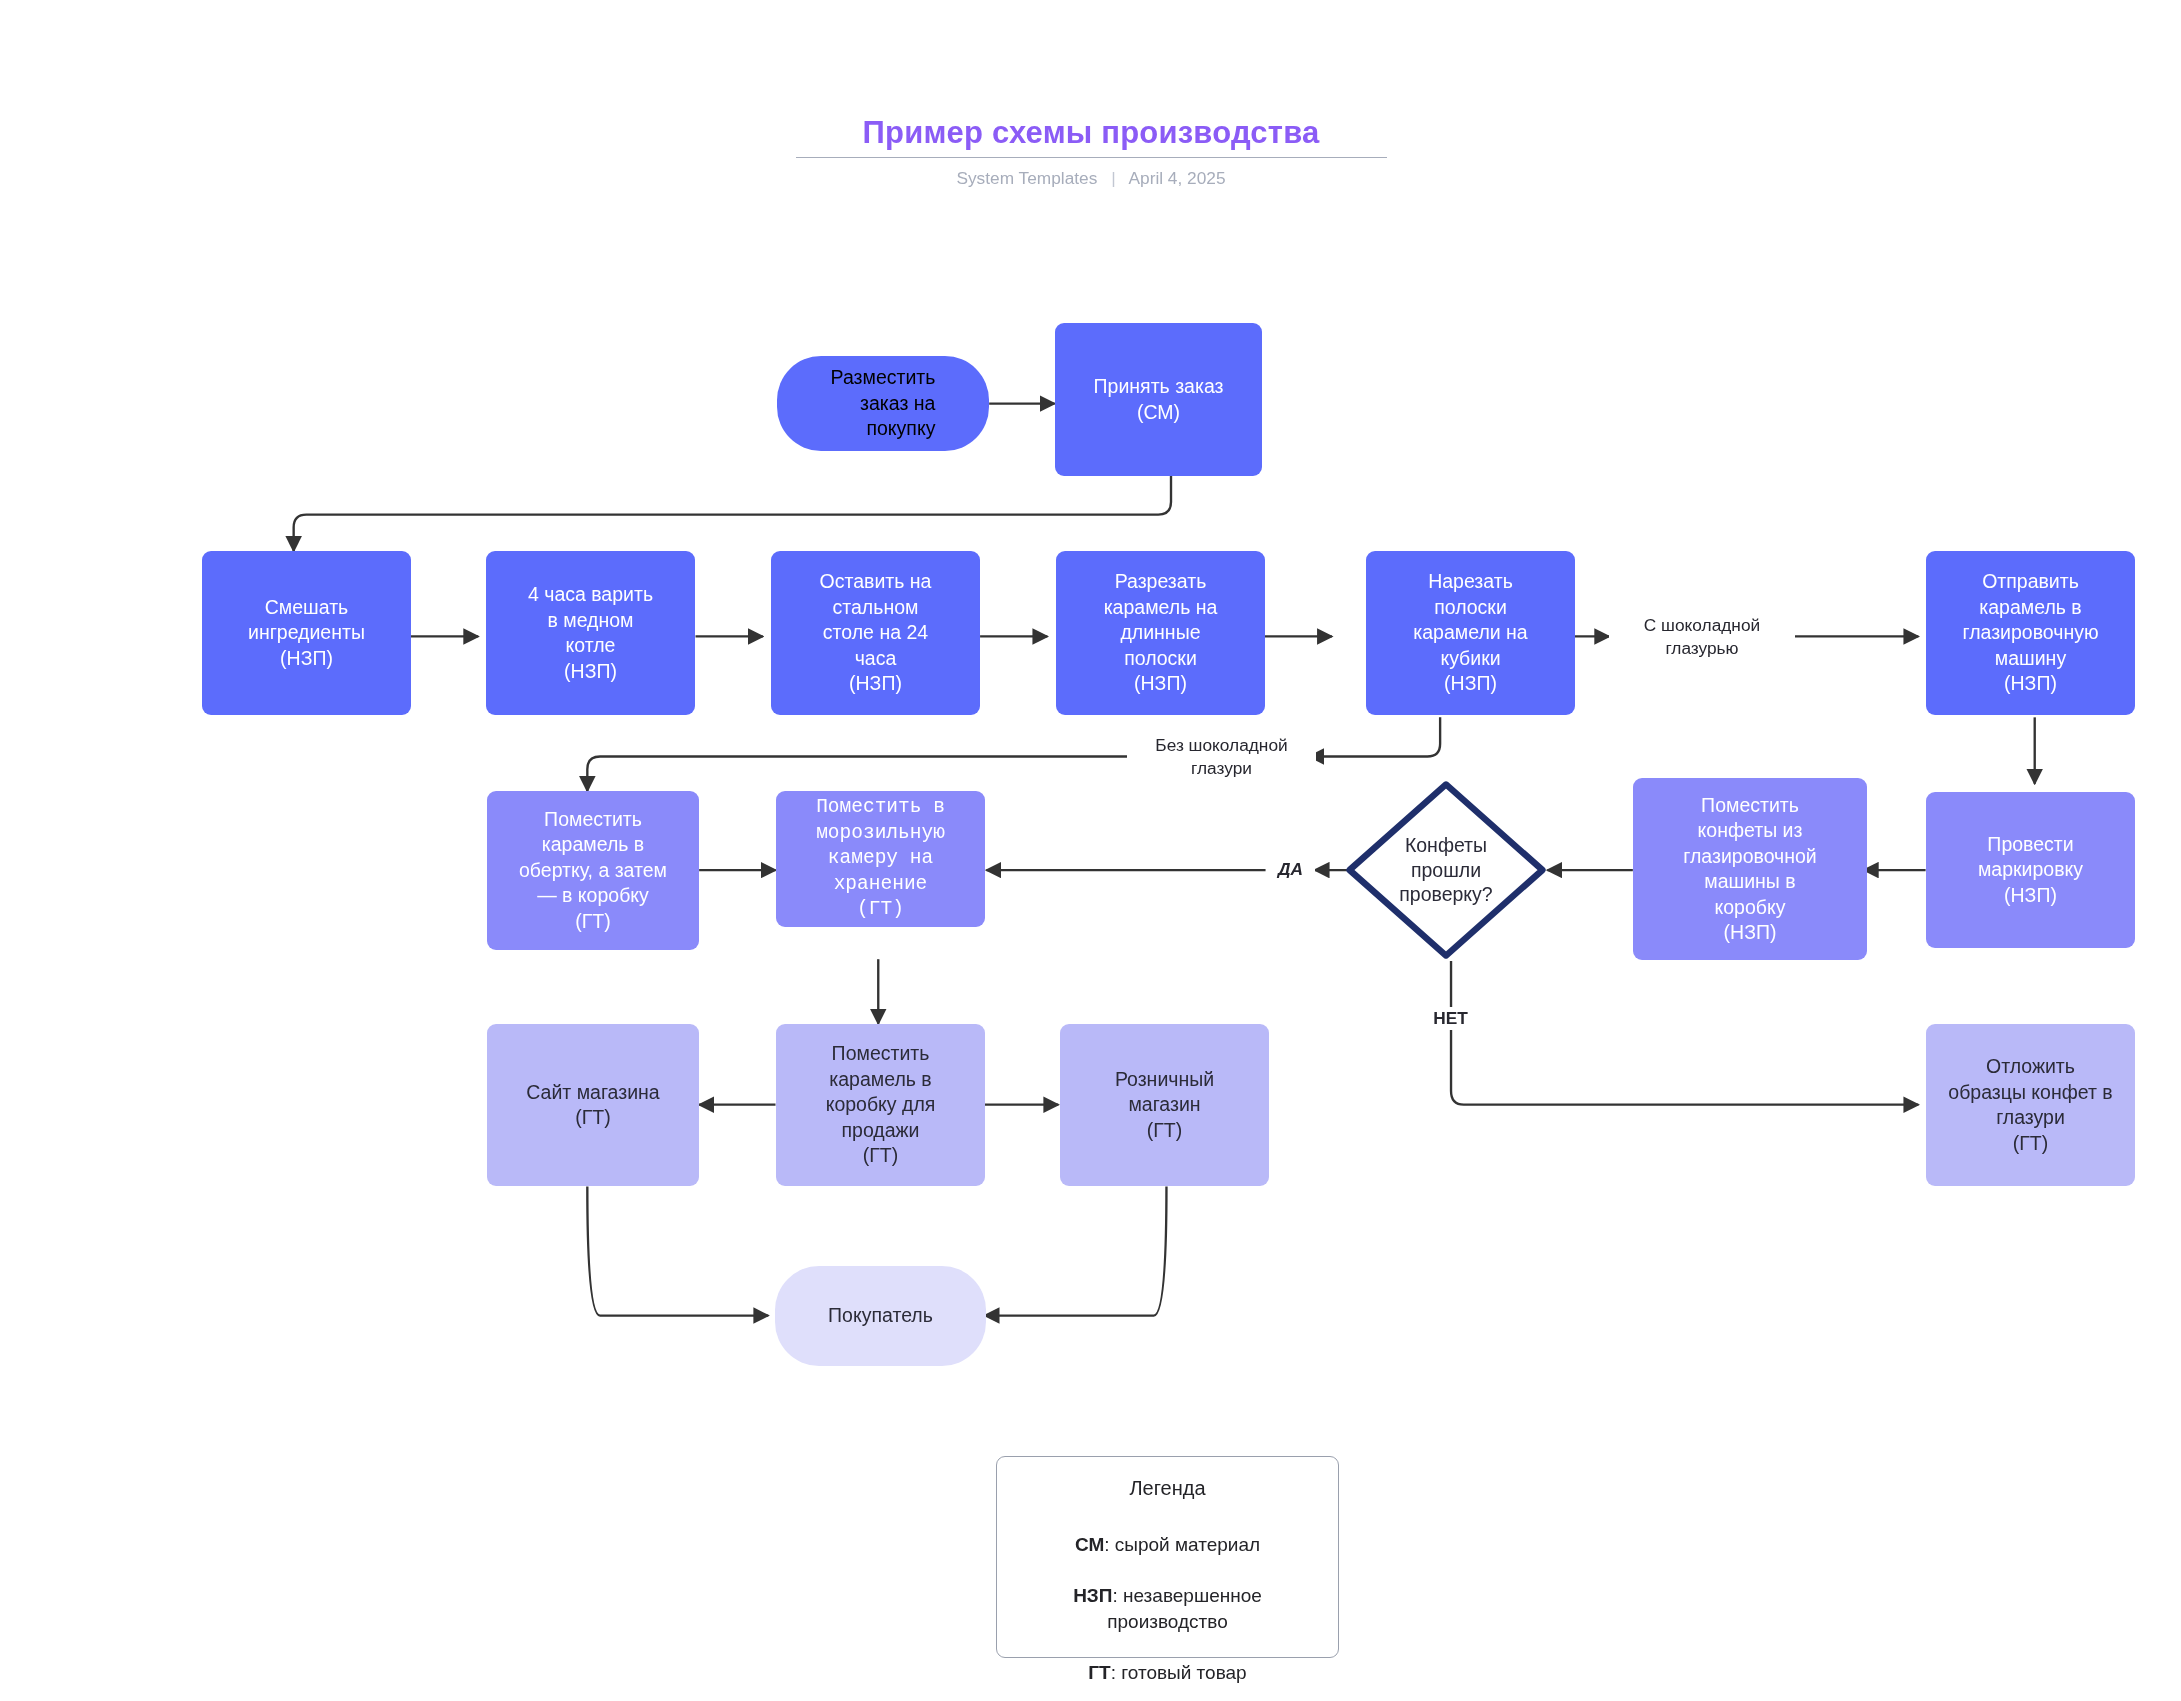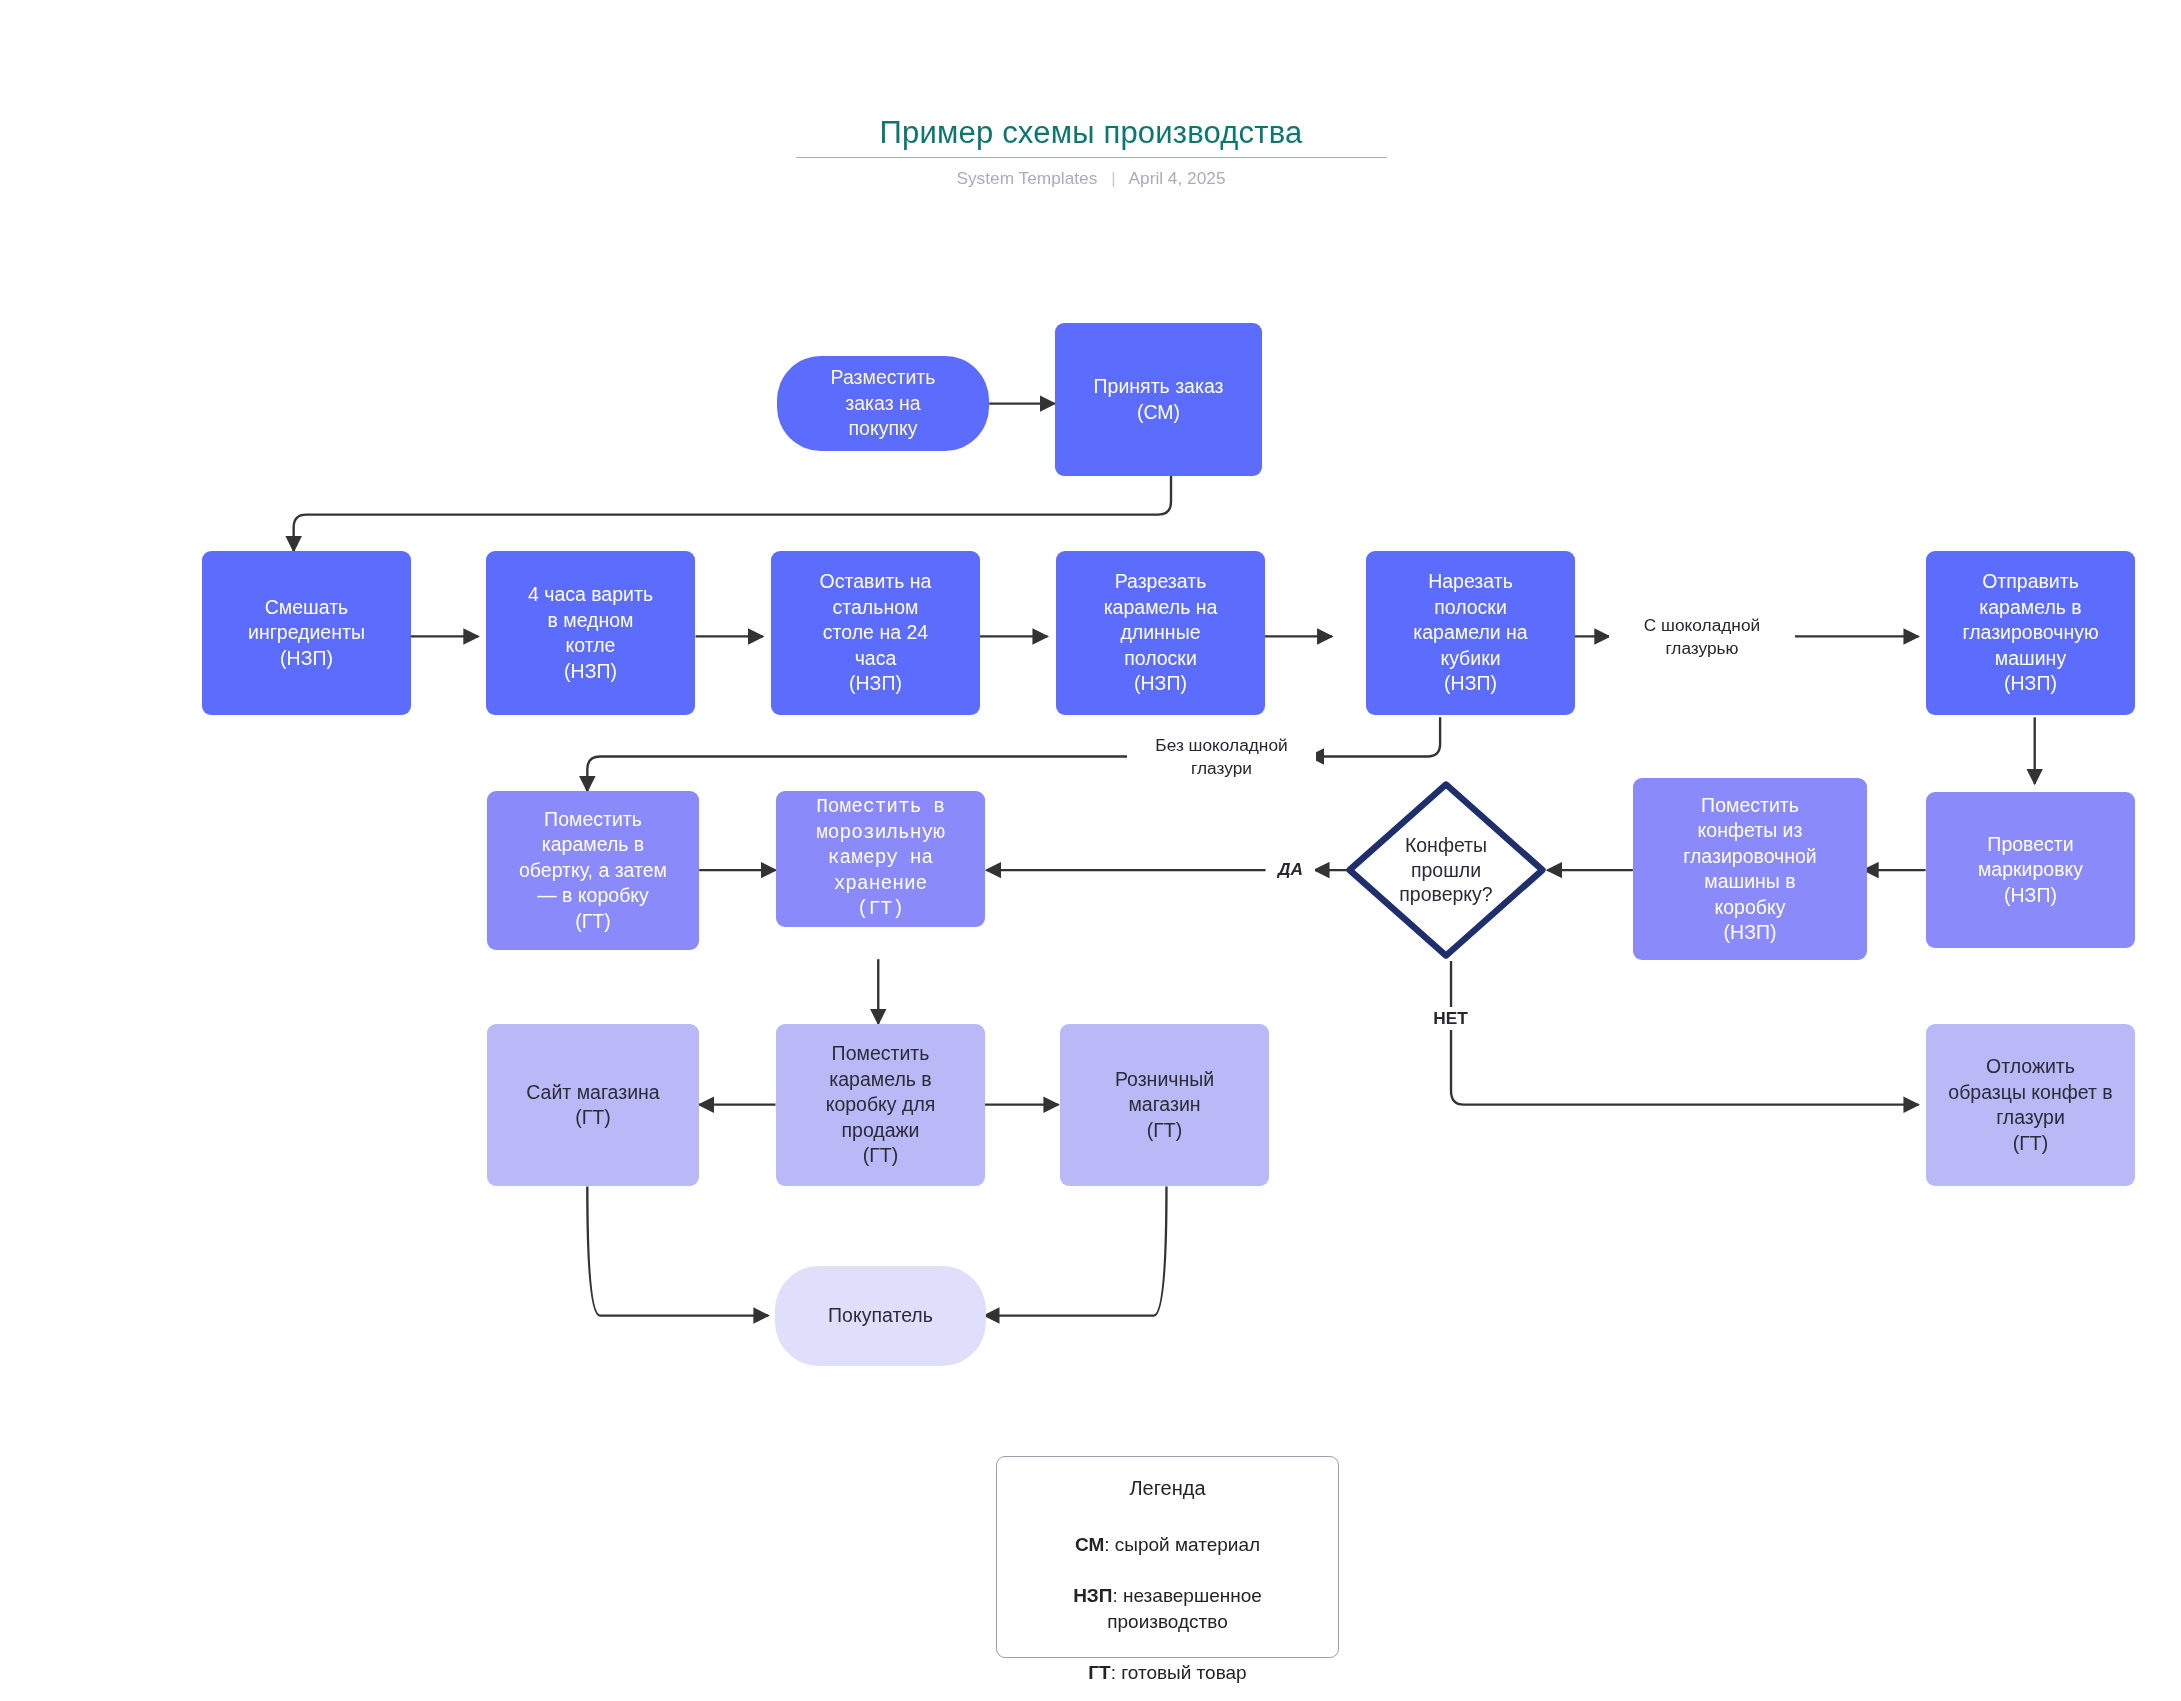--- a/index.html
+++ b/index.html
@@ -21,22 +21,22 @@
   
   #header {
     position: absolute;
     left: 0;
     top: 115px;
     width: 2182px;
     text-align: center;
   }
   #doc-title {
     font-size: 31px;
-    font-weight: normal;
-    color: #0f766e;
+    font-weight: bold;
+    color: #8b5cf6;
     letter-spacing: 0.2px;
     line-height: 36px;
   }
   #title-rule {
     width: 591px;
     height: 1.8px;
     background: #a7adbb;
     margin: 5.5px auto 0 auto;
   }
   #subtitle {
@@ -79,22 +79,23 @@
     font-size: 19.5px;
     line-height: 25.5px;
     padding: 3.6px 9px;
     white-space: pre-line;
   }
   .node.dark-blue  { background: #5c6cfc; color: #ffffff; }
   .node.mid-purple { background: #8a8afa; color: #ffffff; }
   .node.lt-purple  { background: #b9b9f8; color: #2b2b38; }
   .node.terminal-start {
     background: #5c6cfc;
-    color: #fef9c3;
+    color: #000000;
     border-radius: 44px;
+    text-align: right;
   }
   .node.terminal-end {
     background: #dfdffb;
     color: #2b2b38;
     border-radius: 44px;
   }
 
   .decision {
     position: absolute;
     display: flex;

